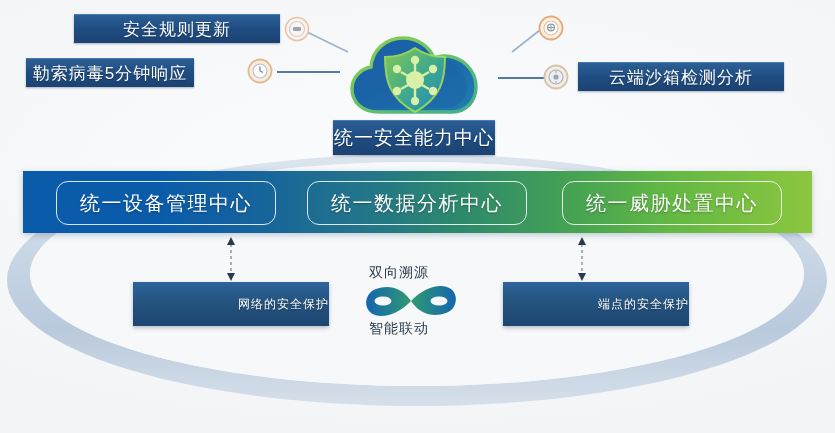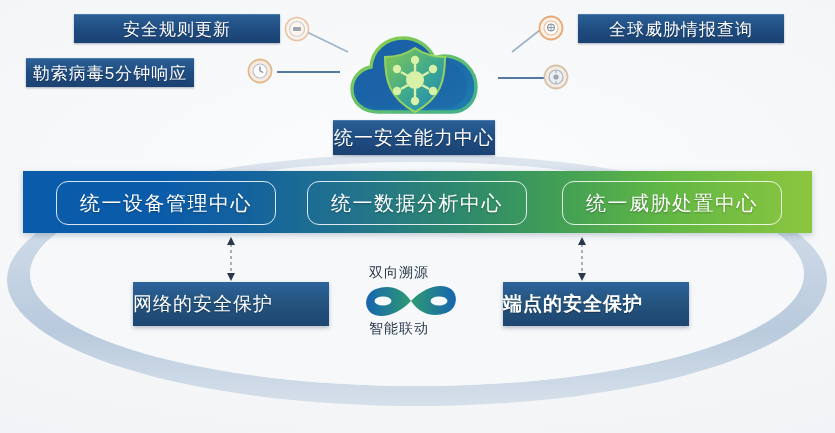--- a/index.html
+++ b/index.html
@@ -35,28 +35,28 @@
 
   #chip-rule      {left:74px; top:14px;  width:206px;height:28px;font-size:17px;}
   #chip-ransom    {left:26px; top:58px;  width:168px;height:28px;font-size:17px;}
   #chip-intel     {left:578px;top:14px;  width:206px;height:28px;font-size:17px;}
   #chip-sandbox   {left:578px;top:62px;  width:206px;height:28px;font-size:17px;}
   #chip-center    {left:333px;top:120px; width:162px;height:34px;font-size:19px;text-align:right;}
 
   
   .dbox{
     position:absolute;
-    display:flex;align-items:center;justify-content:flex-start;
-    color:#fff;font-size:19px;letter-spacing:1px;white-space:nowrap;
+    display:flex;align-items:center;justify-content:flex-end;
+    color:#fff;font-size:12px;letter-spacing:1px;white-space:nowrap;
     background:linear-gradient(180deg,#2e639c 0%,#24547f 45%,#1d4671 100%);
     box-shadow:0 2px 4px rgba(20,40,70,.28);
   }
   .dbox span{text-shadow:0 1px 1px rgba(0,0,0,.35);}
   #box-net {left:133px;top:282px;width:196px;height:44px;}
-  #box-end {left:503px;top:282px;width:186px;height:44px;font-weight:bold;}
+  #box-end {left:503px;top:282px;width:186px;height:44px;}
 
   
   #capbar{
     position:absolute;left:23px;top:171px;width:789px;height:62px;
     background:linear-gradient(90deg,
        #0a5cab 0%, #0a5cab 17%, #13619f 27%,
        #22738c 42%, #2e8a6b 56%, #46a352 70%,
        #63b844 82%, #8cc63f 100%);
     box-shadow:0 2px 6px rgba(20,60,90,.25);
   }
@@ -219,22 +219,22 @@
       <line x1="13" y1="17" x2="13" y2="19.5" stroke="#9aa6b3" stroke-width="1.1"></line>
     </svg>
   </div>
 
   <div class="chip" id="chip-rule">
     <span>安全规则更新</span>
   </div>
   <div class="chip" id="chip-ransom">
     <span>勒索病毒5分钟响应</span>
   </div>
-  <div class="chip" id="chip-intel">
-    <span>全球威胁情报查询</span>
+  <div class="chip" id="chip-sandbox">
+    <span>云端沙箱检测分析</span>
   </div>
 
   <div class="chip" id="chip-center">
     <span>统一安全能力中心</span>
   </div>
 
   <div id="capbar">
     <div class="cap" id="cap-1">
       <span>统一设备管理中心</span>
     </div>

